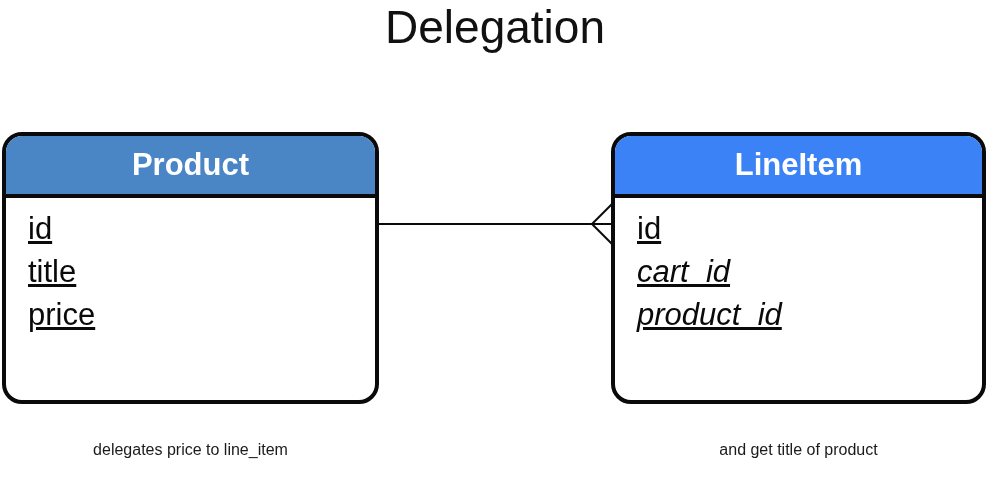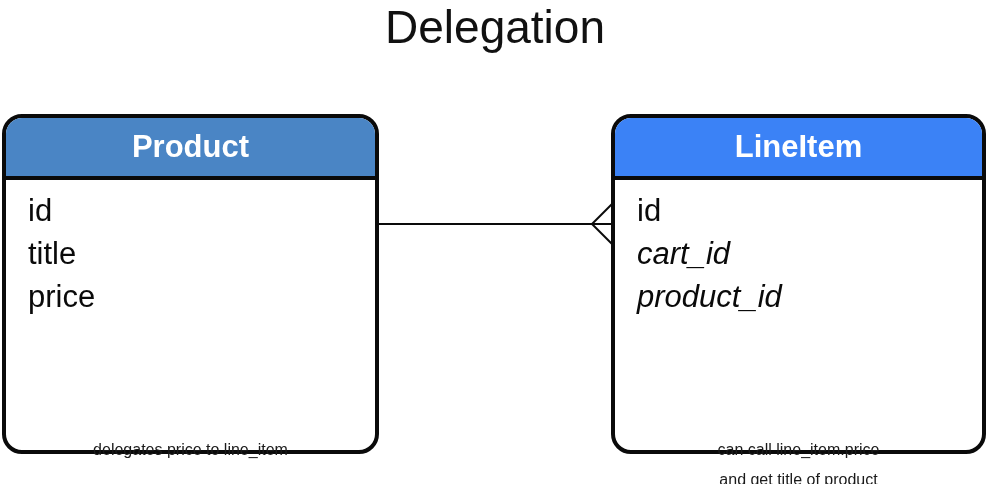--- a/index.html
+++ b/index.html
@@ -11,22 +11,22 @@
     left: 0; top: 0; width: 990px;
     text-align: center;
     font-size: 46px;
     font-weight: 400;
     color: #111111;
     letter-spacing: 0px;
   }
 
   .entity {
     position: absolute;
-    top: 114px;
-    height: 340px;
+    top: 132px;
+    height: 272px;
     border: 4px solid #0a0a0a;
     border-radius: 20px;
     background: #ffffff;
     overflow: hidden;
   }
   .entity.product { left: 2px;   width: 377px; }
   .entity.lineitem { left: 611px; width: 375px; }
 
   .entity-header {
     height: 62px;
@@ -37,20 +37,21 @@
     color: #ffffff;
     font-size: 31px;
     font-weight: 700;
   }
 
   .entity-body {
     padding: 9px 10px 0 22px;
     font-size: 31px;
     line-height: 43px;
     color: #0a0a0a;
+    text-decoration: underline;
   }
   .field { white-space: nowrap; }
 
   .connector {
     position: absolute;
     left: 379px; top: 198px;
     width: 234px; height: 52px;
   }
 
   .caption {
@@ -92,15 +93,14 @@
   <line x1="0" y1="26" x2="234" y2="26" stroke="#0a0a0a" stroke-width="2"></line>
   <line x1="213" y1="26" x2="233" y2="6" stroke="#0a0a0a" stroke-width="2"></line>
   <line x1="213" y1="26" x2="233" y2="46" stroke="#0a0a0a" stroke-width="2"></line>
 </svg>
 
 <div class="caption left">
   <div>delegates price to line_item</div>
 </div>
 
 <div class="caption right">
-  <div>can call line_item.price</div>
   <div>and get title of product</div>
 </div>
 
 </body></html>

